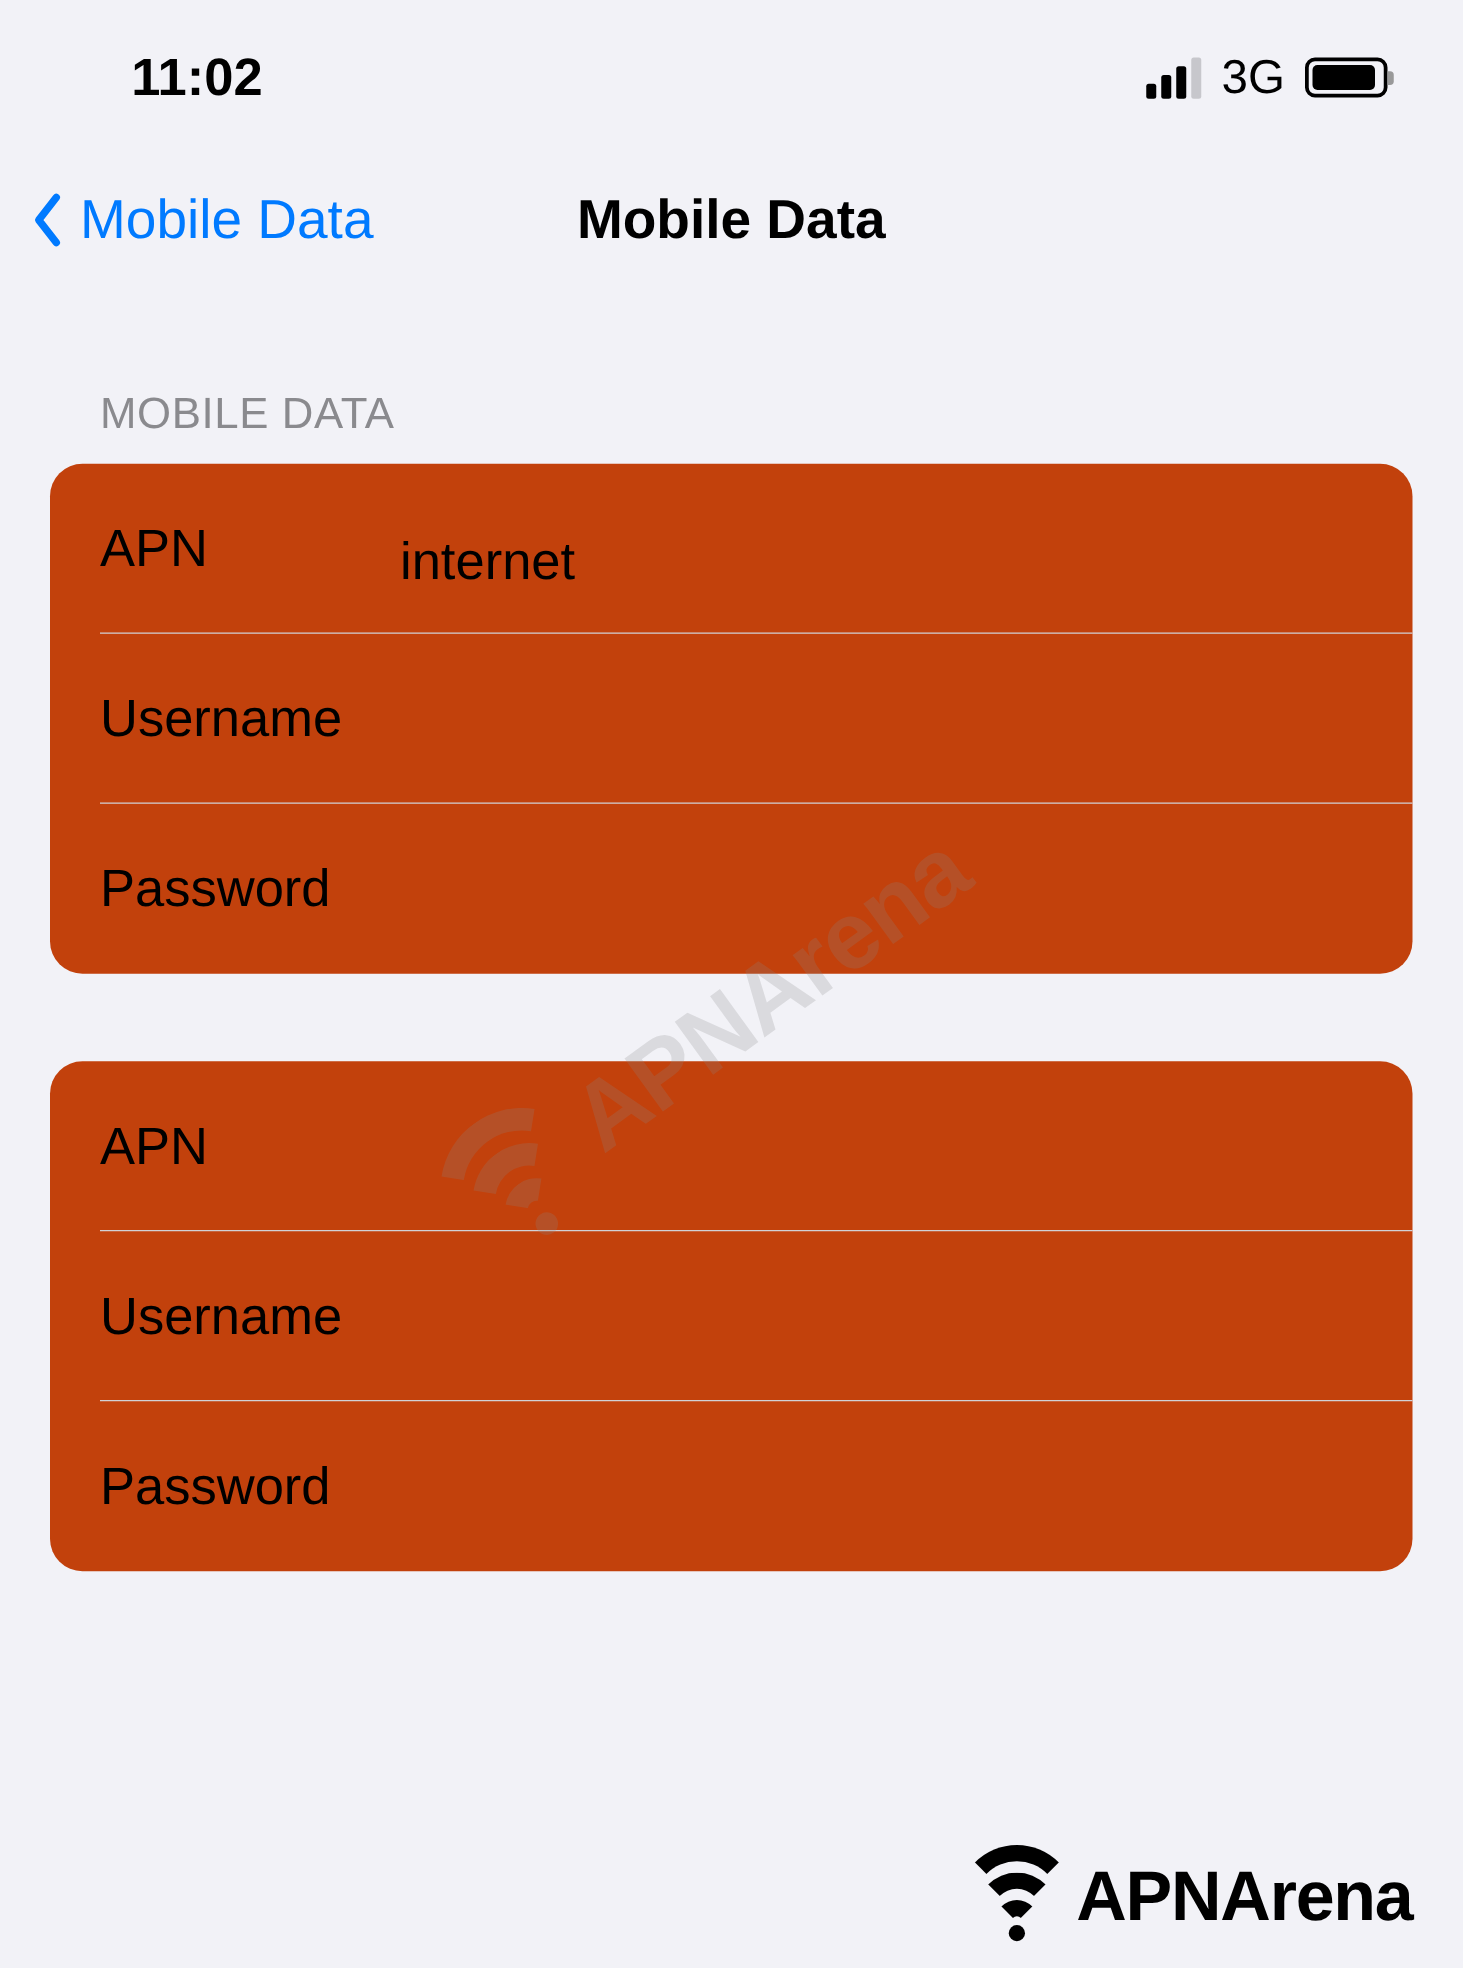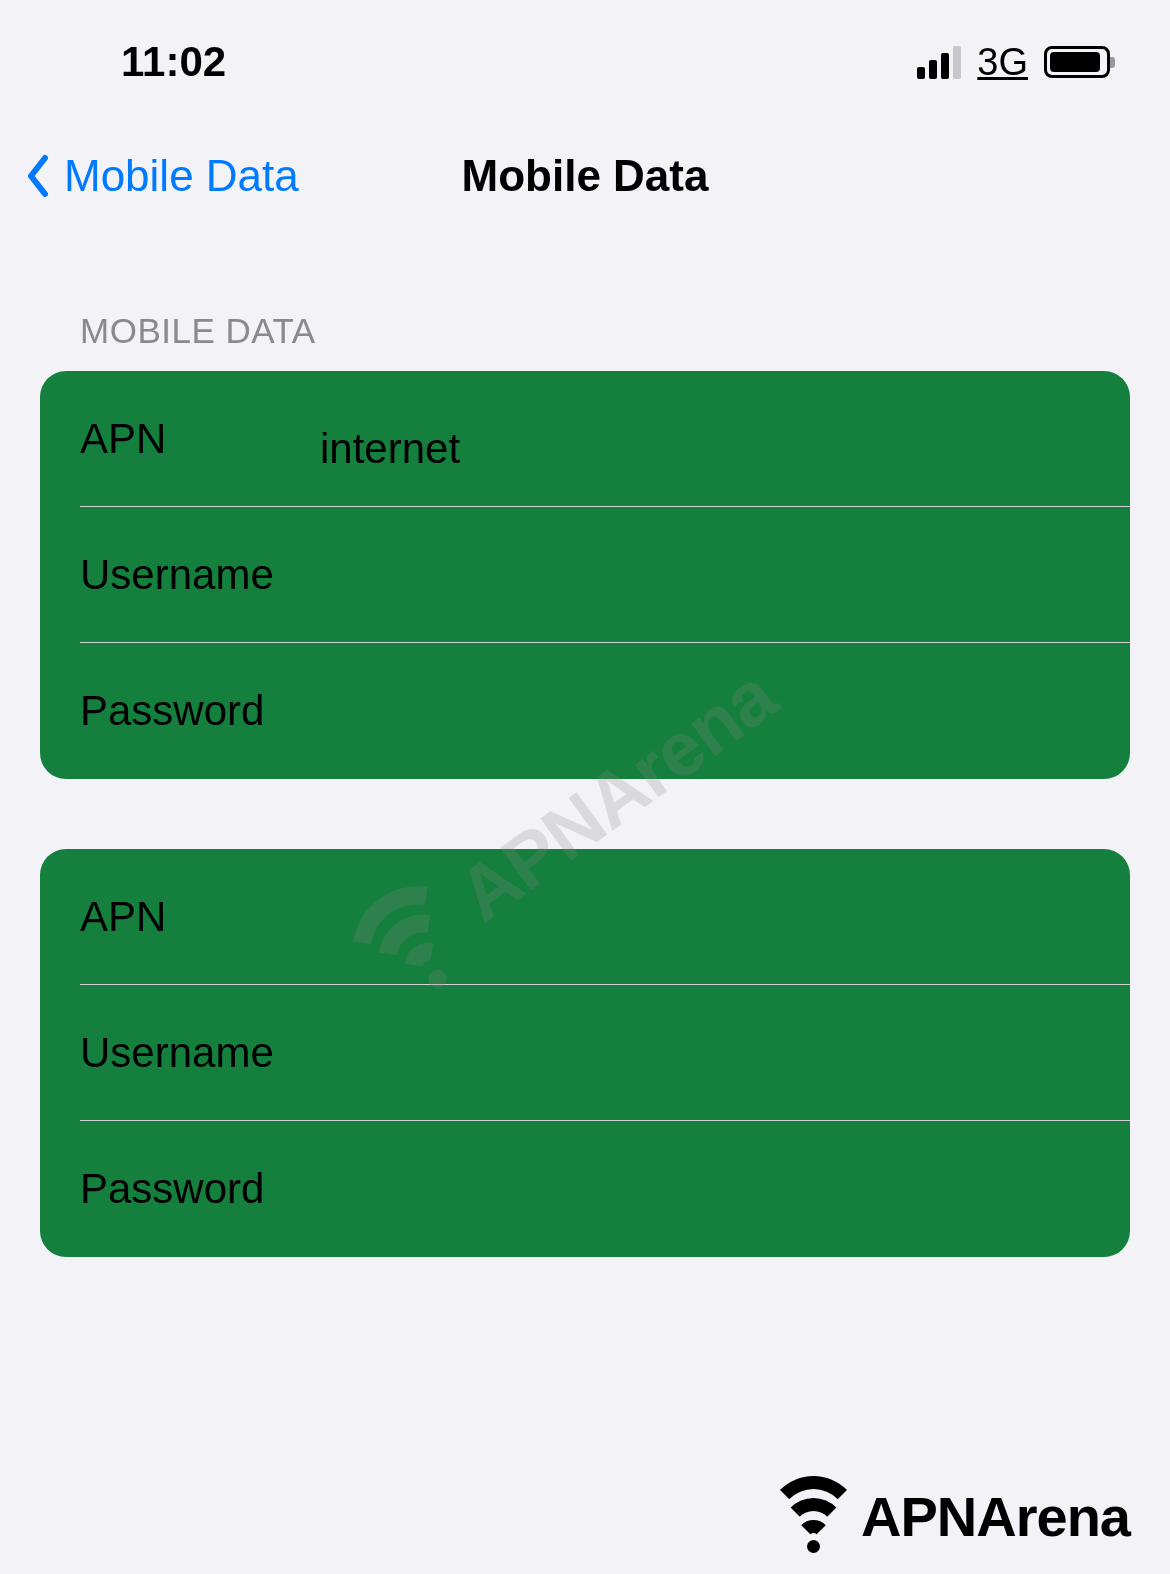--- a/index.html
+++ b/index.html
@@ -18,27 +18,25 @@
   .status-bar {
     display: flex;
     justify-content: space-between;
     align-items: center;
     padding: 38px 60px 30px 105px;
   }
   .status-time {
     font-size: 42px;
     font-weight: 600;
     color: #000;
-    margin-left: 16px;
   }
   .status-right {
     display: flex;
     align-items: center;
     gap: 12px;
-    text-decoration: underline;
   }
   .signal-bars {
     display: flex;
     align-items: flex-end;
     gap: 4px;
   }
   .signal-bar {
     width: 8px;
     background: #000;
     border-radius: 2px;
@@ -114,21 +112,21 @@
   }
   .section-header {
     font-size: 35px;
     font-weight: 400;
     color: #8a8a8e;
     text-transform: uppercase;
     padding: 0 80px 20px 80px;
     letter-spacing: 0.5px;
   }
   .section-card {
-    background: #15803d;
+    background: #c2410c;
     border-radius: 26px;
     margin: 0 40px;
   }
   .row {
     display: flex;
     align-items: center;
     padding: 34px 40px;
     position: relative;
   }
   .row:not(:last-child)::after {

